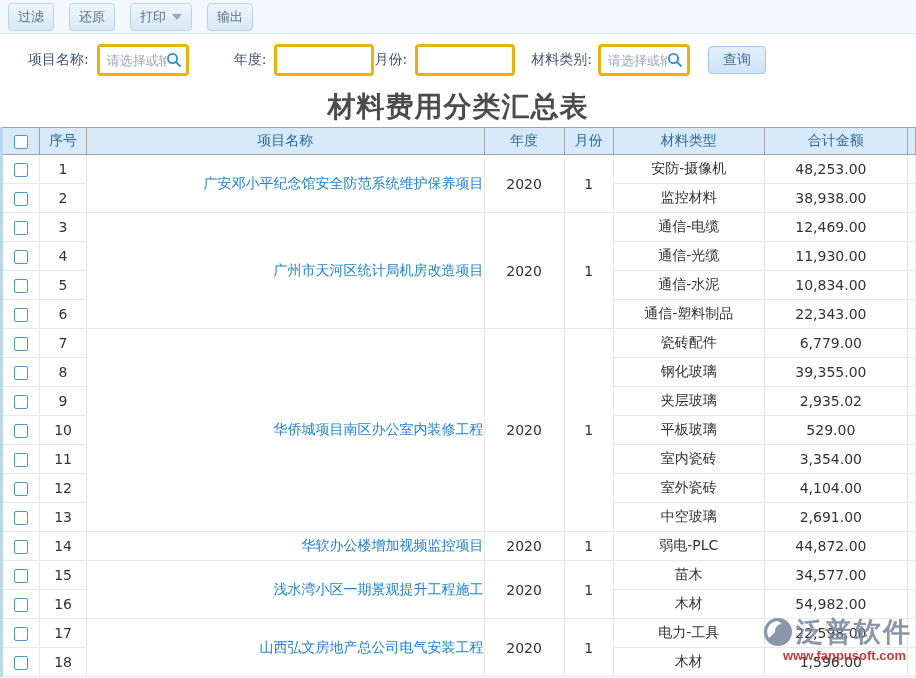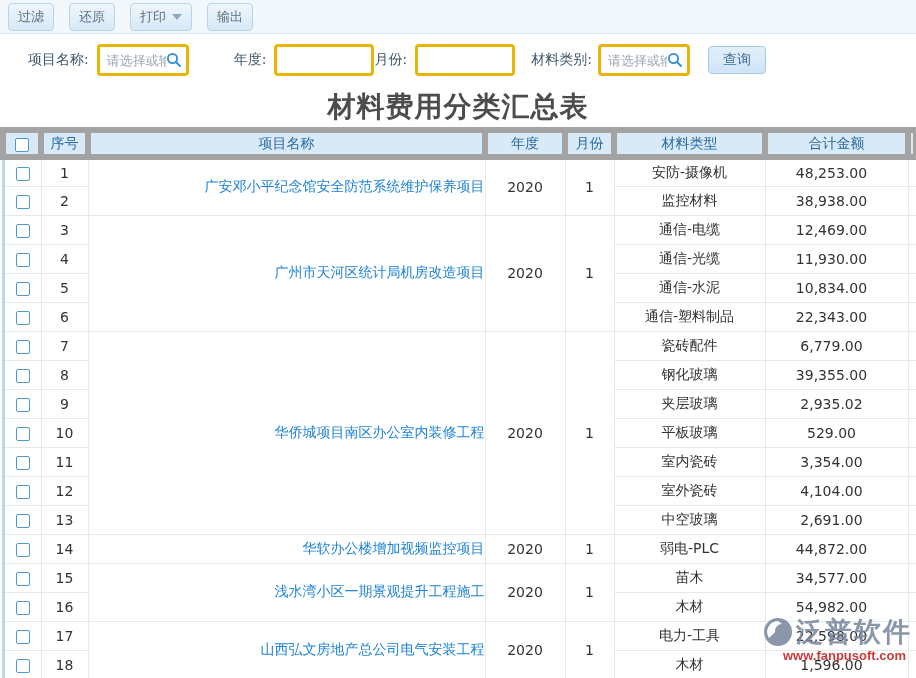--- a/index.html
+++ b/index.html
@@ -33,21 +33,21 @@
   .ml49 { } .ml16 { margin-left:16px; } .ml6 { margin-left:6px; }
 
   
   .titlebar { height:41px; display:flex; align-items:center; justify-content:center; }
   .page-title { font-size:28px; font-weight:bold; color:#4c4c4c; letter-spacing:1px; }
 
   
   table { width:916px; border-collapse:collapse; table-layout:fixed;
     border-left:3px solid #bad7ee; border-top:1px solid #c2dcf0; }
   th { height:27px; background:#d8eaf8; color:#2b6a9e; font-size:14px; font-weight:normal;
-    border:6px solid #a3a3a3; text-align:center; }
+    border:1px solid #a3a3a3; text-align:center; }
   td { height:29px; font-size:14px; color:#333; border:1px solid #e8e8e8;
     background:#fff; vertical-align:middle; overflow:hidden; white-space:nowrap; }
   td.seq, td.year, td.month, td.mtype { text-align:center; }
   td.proj { text-align:right; padding-left:11px; }
   td.amount { text-align:center; padding-right:10px; }
   a.proj-link { color:#1f83d6; text-decoration:none; cursor:pointer; }
   .cb { display:inline-block; width:14px; height:14px; border:1px solid #4f97d4;
     border-radius:2px; background:#fff; cursor:pointer; vertical-align:middle; }
   td.cbcell, th.cbcell { text-align:center; }
 

